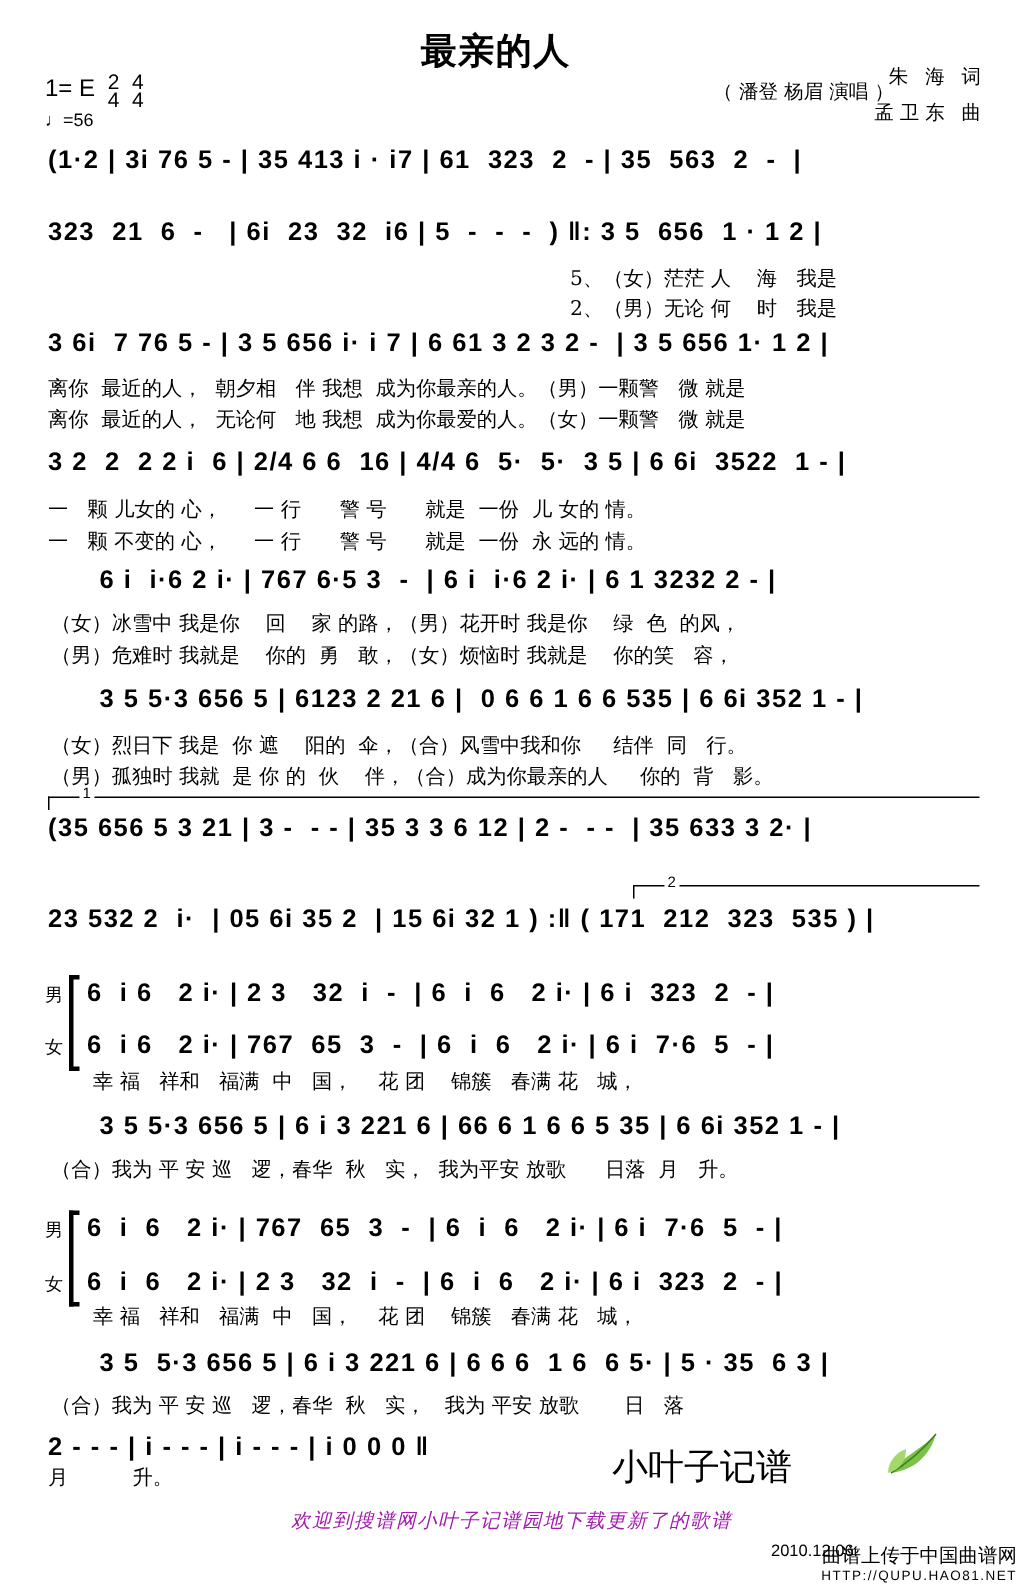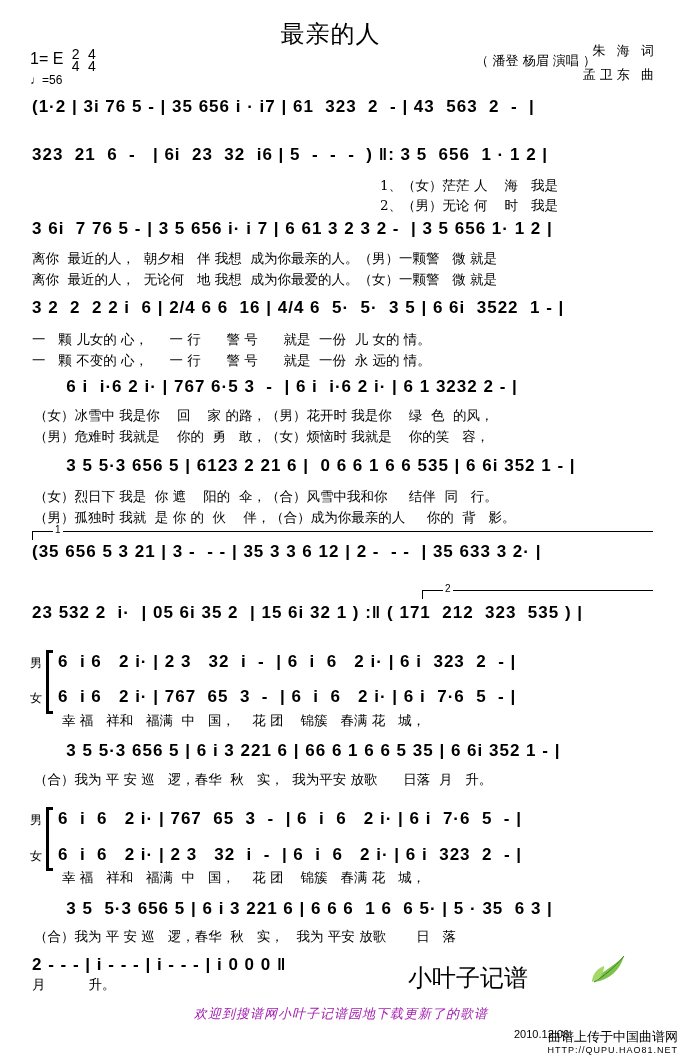--- a/index.html
+++ b/index.html
@@ -1,18 +1,18 @@
 <!DOCTYPE html>
 <html><head>
 <meta charset="utf-8">
 <style>
   html,body{margin:0;padding:0;background:#fff;}
   body{width:682px;height:1056px;position:relative;overflow:hidden;font-family:"Liberation Sans","DejaVu Sans",sans-serif;color:#000;}
   .abs{position:absolute;}
-  .title{left:0;width:661px;top:18px;text-align:center;font-size:24px;font-family:"DejaVu Sans",sans-serif;letter-spacing:1px;}
+  .title{left:0;width:661px;top:18px;text-align:center;font-size:24px;font-family:"DejaVu Sans",sans-serif;letter-spacing:1px;font-weight:bold;}
   .subtitle{left:0;width:596px;top:52px;text-align:right;font-size:13px;font-family:"DejaVu Sans",sans-serif;}
   .key{left:30px;top:48px;font-size:16px;}
   .ts{display:inline-block;vertical-align:middle;text-align:center;line-height:12px;font-size:14px;margin-left:4px;}
   .tempo{left:30px;top:73px;font-size:12px;}
   .credit{right:24px;font-size:13px;font-family:Liberation Serif, serif;letter-spacing:4px;}
   .nrow{left:32px;width:626px;font-size:17px;font-weight:bold;white-space:pre;letter-spacing:1px;font-family:"Liberation Sans",sans-serif;}
   .lrow{left:32px;width:640px;font-size:13.5px;white-space:pre;font-family:"DejaVu Serif",serif;}
   .label{font-size:12px;font-family:"DejaVu Serif",serif;}
   .bracket{border:3px solid #000;border-right:none;width:4px;}
   .volta{border-top:1px solid #000;border-left:1px solid #000;height:8px;font-size:10px;}
@@ -31,21 +31,21 @@
 <div class="abs subtitle">（ 潘登 杨眉 演唱 ）</div>
 <div class="abs key">
   <span>1= E</span>
   <span class="ts"><span>2</span><br><span>4</span></span>
   <span class="ts"><span>4</span><br><span>4</span></span>
 </div>
 <div class="abs tempo">♩=56</div>
 <div class="abs credit" style="top:42px">朱 海 词</div>
 <div class="abs credit" style="top:66px">孟卫东 曲</div>
 
-<div class="abs nrow" style="top:97px">(1·2 | 3i 76 5 - | 35 656 i · i7 | 61  323  2  - | 43  563  2  -  |</div>
+<div class="abs nrow" style="top:97px">(1·2 | 3i 76 5 - | 35 413 i · i7 | 61  323  2  - | 35  563  2  -  |</div>
 <div class="abs nrow" style="top:145px">323  21  6  -   | 6i  23  32  i6 | 5  -  -  -  ) ‖: 3 5  656  1 · 1 2 |</div>
 <div class="abs nrow" style="top:219px">3 6i  7 76 5 - | 3 5 656 i· i 7 | 6 61 3 2 3 2 -  | 3 5 656 1· 1 2 |</div>
 <div class="abs nrow" style="top:298px">3 2  2  2 2 i  6 | 2/4 6 6  16 | 4/4 6  5·  5·  3 5 | 6 6i  3522  1 - |</div>
 <div class="abs nrow" style="top:377px">      6 i  i·6 2 i· | 767 6·5 3  -  | 6 i  i·6 2 i· | 6 1 3232 2 - |</div>
 <div class="abs nrow" style="top:456px">      3 5 5·3 656 5 | 6123 2 21 6 |  0 6 6 1 6 6 535 | 6 6i 352 1 - |</div>
 <div class="abs nrow" style="top:542px">(35 656 5 3 21 | 3 -  - - | 35 3 3 6 12 | 2 -  - -  | 35 633 3 2· |</div>
 <div class="abs nrow" style="top:603px">23 532 2  i·  | 05 6i 35 2  | 15 6i 32 1 ) :‖ ( 171  212  323  535 ) |</div>
 
 <div class="abs label" style="left:30px;top:655px">男</div>
 <div class="abs label" style="left:30px;top:690px">女</div>
@@ -60,21 +60,21 @@
 <div class="abs bracket" style="left:46px;top:807px;height:58px"></div>
 <div class="abs nrow" style="top:809px;left:58px;width:600px">6  i  6   2 i· | 767  65  3  -  | 6  i  6   2 i· | 6 i  7·6  5  - |</div>
 <div class="abs nrow" style="top:845px;left:58px;width:600px">6  i  6   2 i· | 2 3   32  i  -  | 6  i  6   2 i· | 6 i  323  2  - |</div>
 
 <div class="abs nrow" style="top:899px">      3 5  5·3 656 5 | 6 i 3 221 6 | 6 6 6  1 6  6 5· | 5 · 35  6 3 |</div>
 <div class="abs nrow" style="top:955px;width:360px">2 - - - | i - - - | i - - - | i 0 0 0 ‖</div>
 
 <div class="abs volta" style="top:531px;left:32px;width:620px"><span>1</span></div>
 <div class="abs volta" style="top:590px;left:422px;width:230px"><span>2</span></div>
 
-<div class="abs lrow" style="top:177px;left:380px;width:290px">1、（女）茫茫 人    海   我是</div>
+<div class="abs lrow" style="top:177px;left:380px;width:290px">5、（女）茫茫 人    海   我是</div>
 <div class="abs lrow" style="top:197px;left:380px;width:290px">2、（男）无论 何    时   我是</div>
 <div class="abs lrow" style="top:250px">离你  最近的人，  朝夕相   伴 我想  成为你最亲的人。（男）一颗警   微 就是</div>
 <div class="abs lrow" style="top:271px">离你  最近的人，  无论何   地 我想  成为你最爱的人。（女）一颗警   微 就是</div>
 <div class="abs lrow" style="top:331px">一   颗 儿女的 心，     一 行      警 号      就是  一份  儿 女的 情。</div>
 <div class="abs lrow" style="top:352px">一   颗 不变的 心，     一 行      警 号      就是  一份  永 远的 情。</div>
 <div class="abs lrow" style="top:407px;left:34px">（女）冰雪中 我是你    回    家 的路，（男）花开时 我是你    绿  色  的风，</div>
 <div class="abs lrow" style="top:428px;left:34px">（男）危难时 我就是    你的  勇   敢，（女）烦恼时 我就是    你的笑   容，</div>
 <div class="abs lrow" style="top:488px;left:34px">（女）烈日下 我是  你 遮    阳的  伞，（合）风雪中我和你     结伴  同   行。</div>
 <div class="abs lrow" style="top:509px;left:34px">（男）孤独时 我就  是 你 的  伙    伴，（合）成为你最亲的人     你的  背   影。</div>
 <div class="abs lrow" style="top:712px;left:62px">幸 福   祥和   福满  中   国，    花 团    锦簇   春满 花   城，</div>

